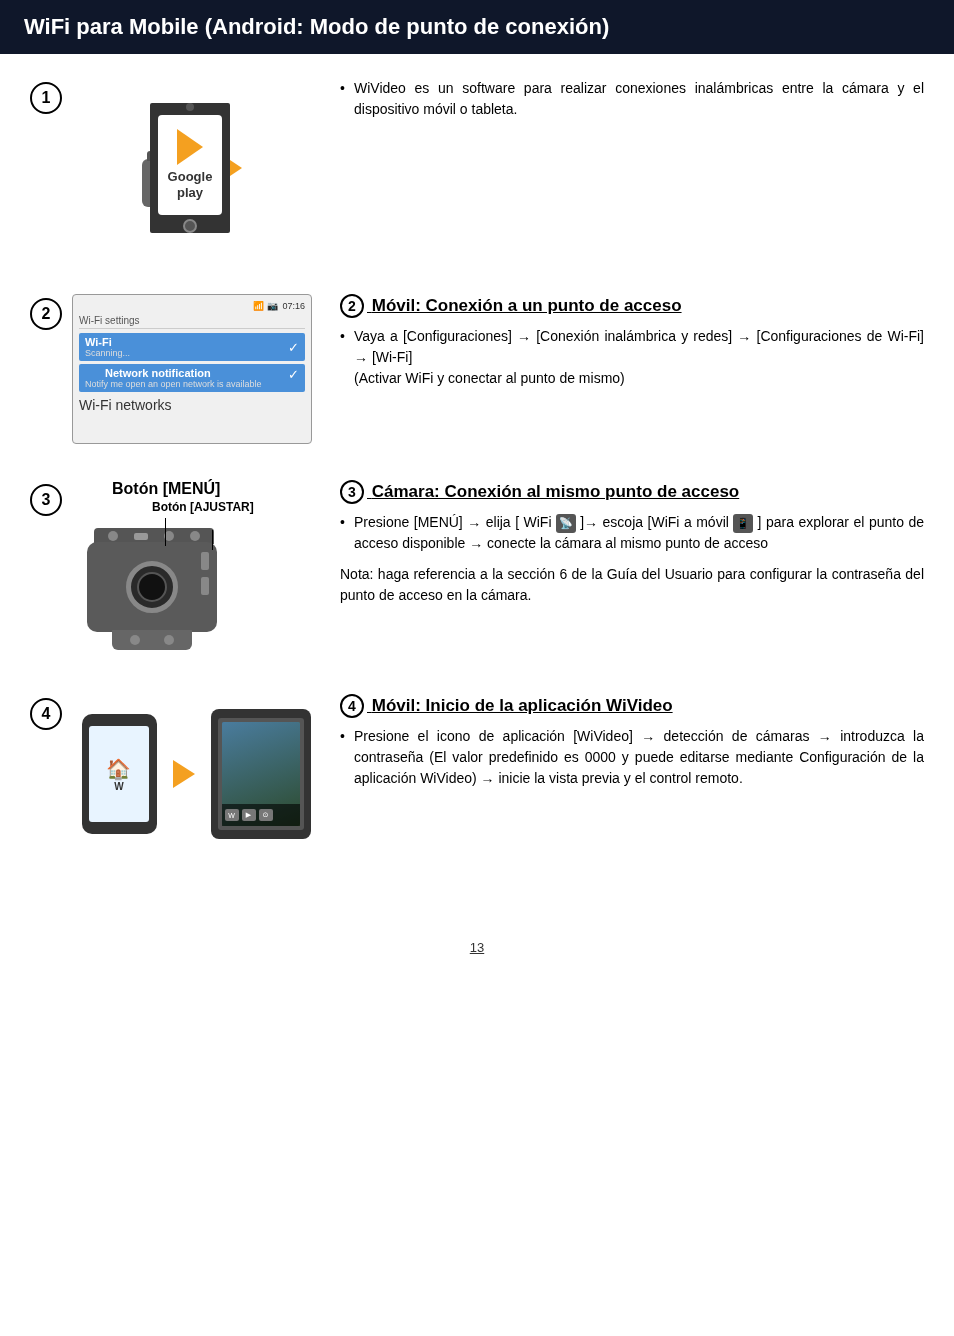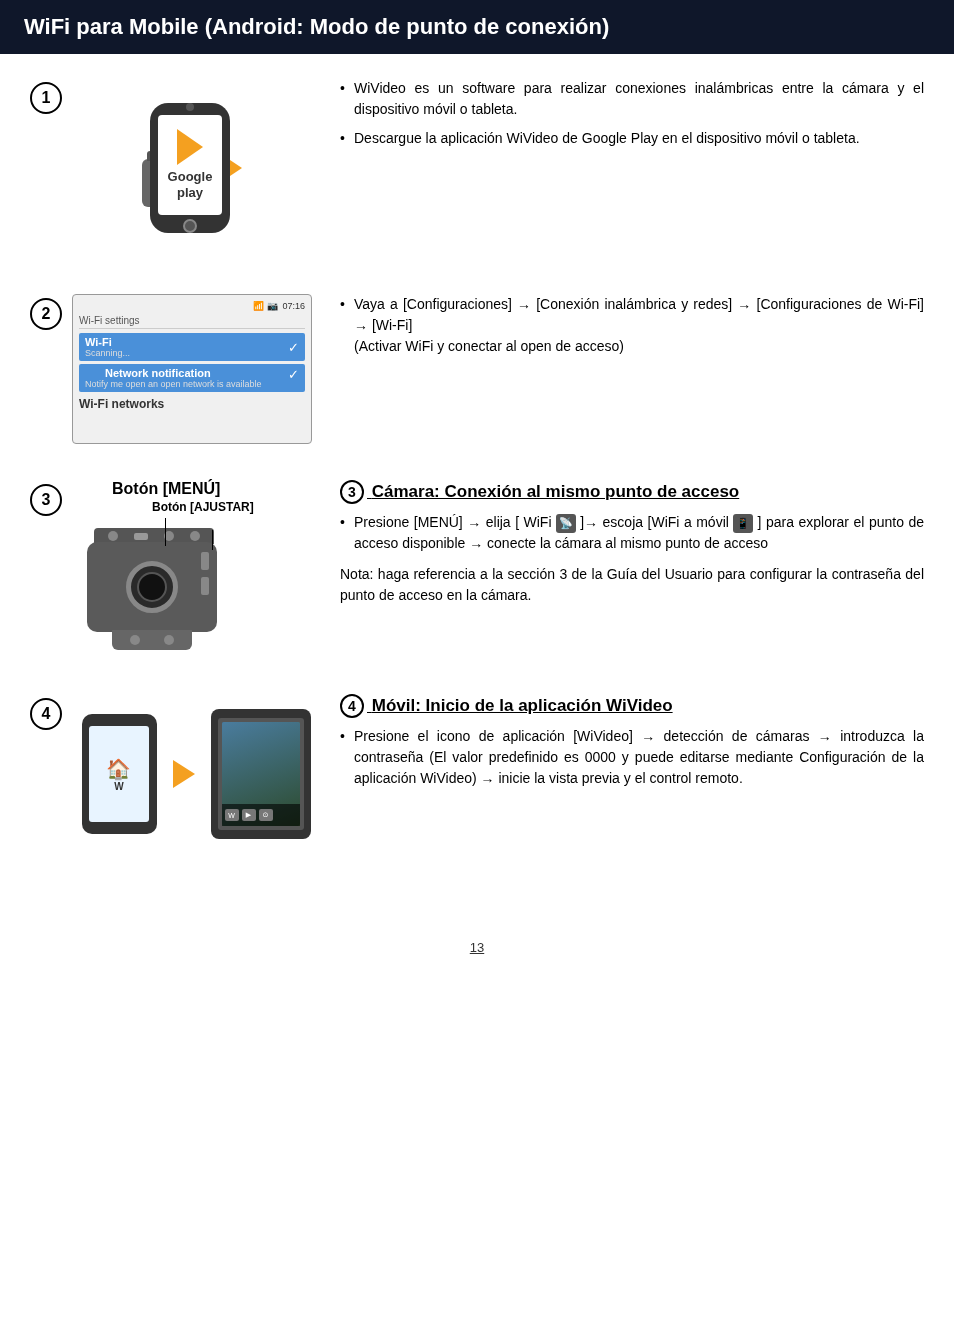--- a/index.html
+++ b/index.html
@@ -90,21 +90,21 @@
       position: relative;
       display: flex;
       align-items: center;
       justify-content: center;
     }
 
     .phone-illustration {
       width: 80px;
       height: 130px;
       background: #333;
-      border-radius: 18px;
+      border-radius: 2px;
       position: absolute;
       right: 20px;
       display: flex;
       align-items: center;
       justify-content: center;
       flex-direction: column;
     }
 
     .phone-screen {
       width: 64px;
@@ -197,24 +197,24 @@
 
     .notif-row {
       background: #4a90d9;
       color: #fff;
       padding: 3px 6px;
       margin-bottom: 3px;
       border-radius: 2px;
     }
 
     .wifi-networks-label {
-      font-size: 12px;
+      font-size: 14px;
       color: #333;
       padding: 2px 0;
-      font-weight: bold;
+      font-weight: normal;
     }
 
     
     .step4-illustration {
       width: 260px;
       height: 160px;
       display: flex;
       align-items: center;
       justify-content: center;
       gap: 16px;
@@ -394,21 +394,20 @@
             </div>
             <div style="width:14px; height:14px; background:#555; border-radius:50%; margin-top:4px; border:2px solid #888;"></div>
           </div>
         </div>
       </div>
     </div>
 
     <div class="right-col">
       <ul>
         <li>WiVideo es un software para realizar conexiones inalámbricas entre la cámara y el dispositivo móvil o tableta.</li>
-        <li>Descargue la aplicación WiVideo de Google Play en el dispositivo móvil o tableta.</li>
       </ul>
     </div>
   </div>
 
   <div class="step-row">
 
     <div class="left-col">
       <div class="step-number-circle">
         <span>2</span>
       </div>
@@ -433,24 +432,28 @@
               <div style="font-size:9px; color:#ddd;">Notify me open an open network is available</div>
             </div>
             <div class="wifi-check">✓</div>
           </div>
         </div>
         <div class="wifi-networks-label">Wi-Fi networks</div>
       </div>
     </div>
 
     <div class="right-col">
+      <h2 class="section-title">
+        <span class="circle-num">2</span>
+        <span>Móvil: Conexión a un punto de acceso</span>
+      </h2>
       <ul>
         <li>
           <span>Vaya a [Configuraciones] → [Conexión inalámbrica y redes] → [Configuraciones de Wi-Fi] → [Wi-Fi]</span><br>
-          <span>(Activar WiFi y conectar al open de acceso)</span>
+          <span>(Activar WiFi y conectar al punto de mismo)</span>
         </li>
       </ul>
     </div>
   </div>
 
   <div class="step-row">
 
     <div class="left-col" style="align-items:flex-start; flex-direction:column; gap:0;">
       <div style="display:flex; align-items:flex-start; gap:10px;">
         <div class="step-number-circle">
@@ -495,21 +498,21 @@
     <div class="right-col">
       <h2 class="section-title">
         <span class="circle-num">3</span>
         <span>Cámara: Conexión al mismo punto de acceso</span>
       </h2>
       <ul>
         <li>
           Presione [MENÚ] → elija [ WiFi <span class="inline-icon">📡</span> ]→ escoja [WiFi a móvil <span class="inline-icon">📱</span> ] para explorar el punto de acceso disponible → conecte la cámara al mismo punto de acceso
         </li>
       </ul>
-      <p class="note-text">Nota:  haga referencia a la sección 3 de la Guía del Usuario para configurar la contraseña del punto de acceso en la cámara.</p>
+      <p class="note-text">Nota:  haga referencia a la sección 6 de la Guía del Usuario para configurar la contraseña del punto de acceso en la cámara.</p>
     </div>
   </div>
 
   <div class="step-row">
 
     <div class="left-col">
       <div class="step-number-circle">
         <span>4</span>
       </div>
 

